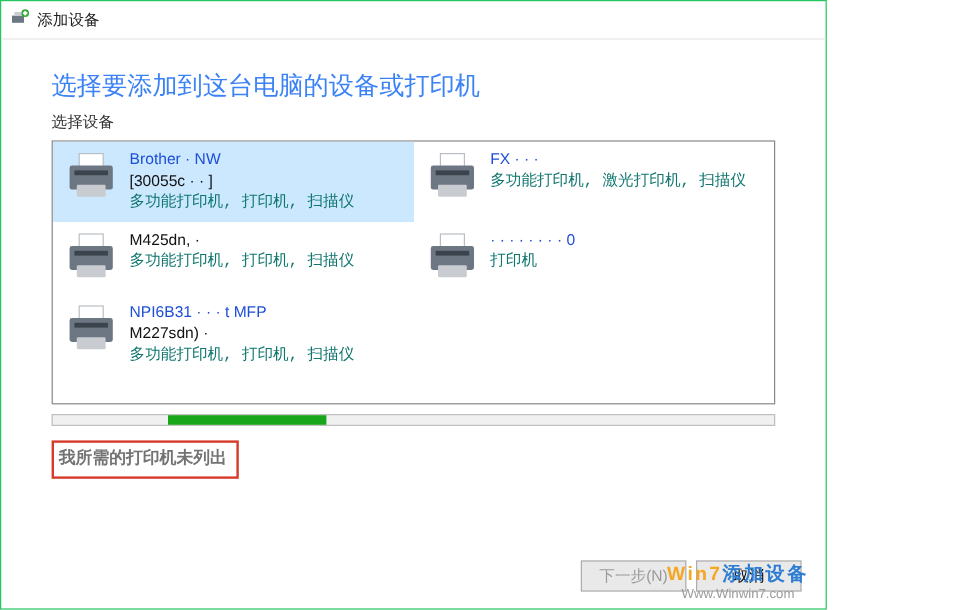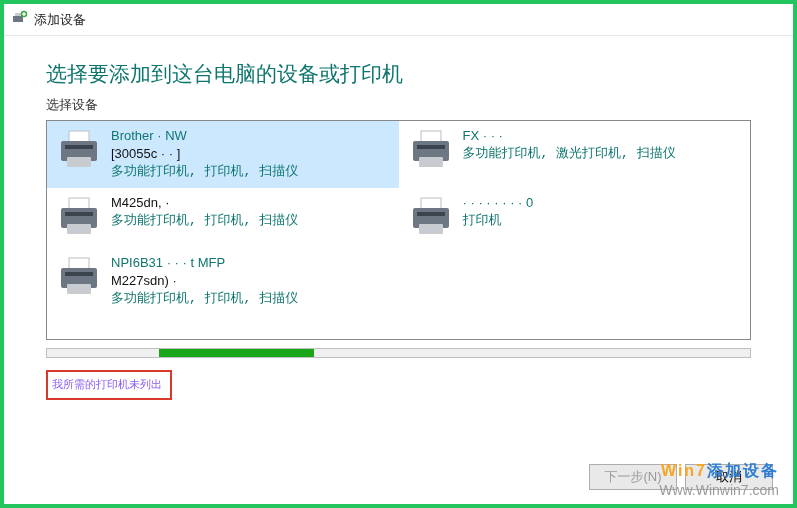--- a/index.html
+++ b/index.html
@@ -1,45 +1,45 @@
 <!DOCTYPE html>
 <html><head>
 <meta charset="utf-8">
 <style>
   * { box-sizing: border-box; margin: 0; padding: 0; }
   body { font-family: "Microsoft YaHei", "Segoe UI", sans-serif; font-size: 13px; color: #333; background: #fff; }
-  .window { width: 797px; height: 508px; border: 4px solid #22c55e; position: relative; background: #fff; }
+  .window { width: 689px; height: 508px; border: 1px solid #22c55e; position: relative; background: #fff; }
   .titlebar { height: 32px; display: flex; align-items: center; padding: 0 8px; border-bottom: 1px solid #e6e6e6; }
   .title-icon { margin-right: 6px; }
   .title-text { font-size: 13px; color: #222; }
   .content { padding: 24px 42px 0 42px; }
-  .heading { color: #0f766e; font-size: 21px; font-weight: 400; margin-bottom: 8px; }
+  .heading { color: #3b82f6; font-size: 21px; font-weight: 400; margin-bottom: 8px; }
   .subheading { font-size: 13px; color: #333; margin-bottom: 6px; }
   .device-box { border: 1px solid #888; height: 220px; overflow-y: auto; background: #fff; position: relative; }
   .device-grid { display: grid; grid-template-columns: 1fr 1fr; }
   .device-item { display: flex; align-items: flex-start; padding: 6px 8px; cursor: default; }
   .device-item.selected { background: #cce8ff; }
   .printer-icon { width: 48px; height: 48px; flex: 0 0 48px; margin-right: 8px; }
   .device-text { flex: 1; line-height: 1.4; font-size: 13px; }
-  .device-name { display: block; color: #0f766e; }
+  .device-name { display: block; color: #1d4ed8; }
   .device-mac  { display: block; color: #111; }
   .device-desc { display: block; color: #0f766e; font-family: Liberation Mono, monospace; }
   .progress { height: 10px; border: 1px solid #bfbfbf; margin-top: 8px; position: relative; background: #f0f0f0; }
   .progress-fill { position: absolute; top: 0; bottom: 0; background: #1aa61a; }
   .link-row { margin-top: 12px; }
   .link-box { display: inline-block; border: 2px solid #d73a2a; padding: 4px 8px 6px 4px; }
-  .link { color: #8b5cf6; font-size: 11px; text-decoration: none; cursor: pointer; }
+  .link { color: #737373; font-size: 14px; text-decoration: none; cursor: pointer; font-weight: bold; }
   .footer { position: absolute; bottom: 14px; right: 20px; display: flex; gap: 8px; }
   .btn { min-width: 88px; height: 26px; border: 1px solid #adadad; background: #e9e9e9; font-size: 13px; padding: 0 14px; cursor: pointer; }
   .btn.disabled { color: #9a9a9a; }
   .watermark { position: absolute; bottom: 6px; right: 14px; text-align: right; font-size: 11px; color: #888; pointer-events: none; }
   .watermark .wm-top { font-size: 16px; letter-spacing: 2px; }
   .watermark .wm-top .orange { color: #f5a623; font-weight: bold; }
   .watermark .wm-top .blue { color: #2d7dd2; font-weight: bold; }
-  .watermark .wm-url { font-size: 14px; color: #9a9a9a; text-align: center; }
+  .watermark .wm-url { font-size: 11px; color: #9a9a9a; text-align: center; }
   
   .printer-icon svg .body { fill: #6d7783; }
   .printer-icon svg .tray { fill: #c8ccd1; }
   .printer-icon svg .slot { fill: #3b434d; }
   .printer-icon svg .paper { fill: #ffffff; stroke: #b9bec4; }
 </style>
 </head>
 <body>
 
 <div class="window">

